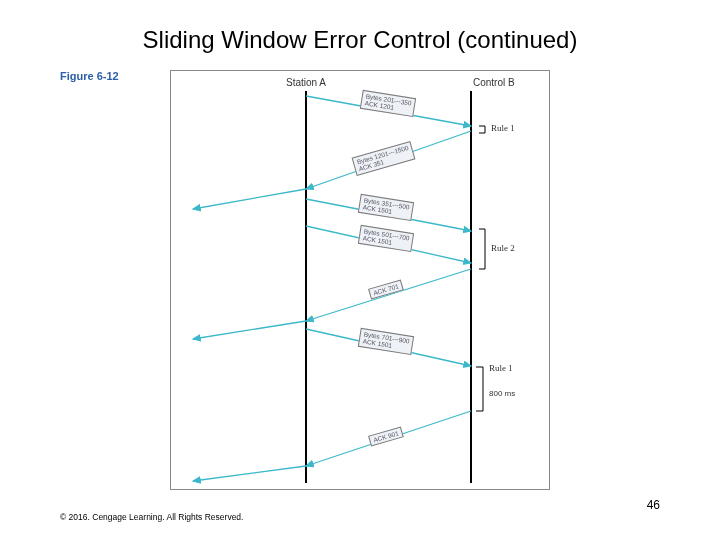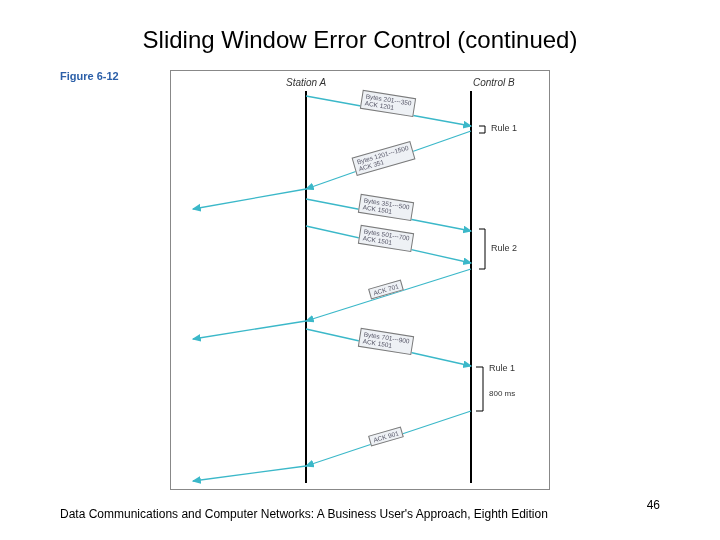--- a/index.html
+++ b/index.html
@@ -48,36 +48,36 @@
     top: 0;
     width: 380px;
     height: 420px;
     border: 1px solid #888;
   }
   .station-label {
     position: absolute;
     top: 6px;
     font-size: 10px;
     color: #333;
-    font-style: italic;
   }
   .packet-box {
     position: absolute;
     border: 1px solid #7a7a7a;
     background: #eef1f5;
     font-size: 6.5px;
     color: #556;
     line-height: 1.15;
     padding: 1px 3px;
     white-space: nowrap;
   }
   .rule-label {
     position: absolute;
     font-size: 9px;
     color: #333;
+    font-family: Liberation Serif, serif;
   }
   .timer-label {
     position: absolute;
     font-size: 8px;
     color: #333;
   }
   .footer {
     position: absolute;
     left: 60px;
     bottom: 18px;
@@ -177,15 +177,15 @@
     </div>
 
     <div class="rule-label" style="left:320px;top:52px">Rule 1</div>
     <div class="rule-label" style="left:320px;top:172px">Rule 2</div>
     <div class="rule-label" style="left:318px;top:292px">Rule 1</div>
     <div class="timer-label" style="left:318px;top:318px">800 ms</div>
   </div>
 </div>
 
 <div class="footer">
-  <div class="book">Data Communications and Computer Networks: A Business User's Approach, Eighth Edition</div>
   <div class="page">46</div>
+  <div class="copy">© 2016. Cengage Learning. All Rights Reserved.</div>
 </div>
 
 </body></html>

